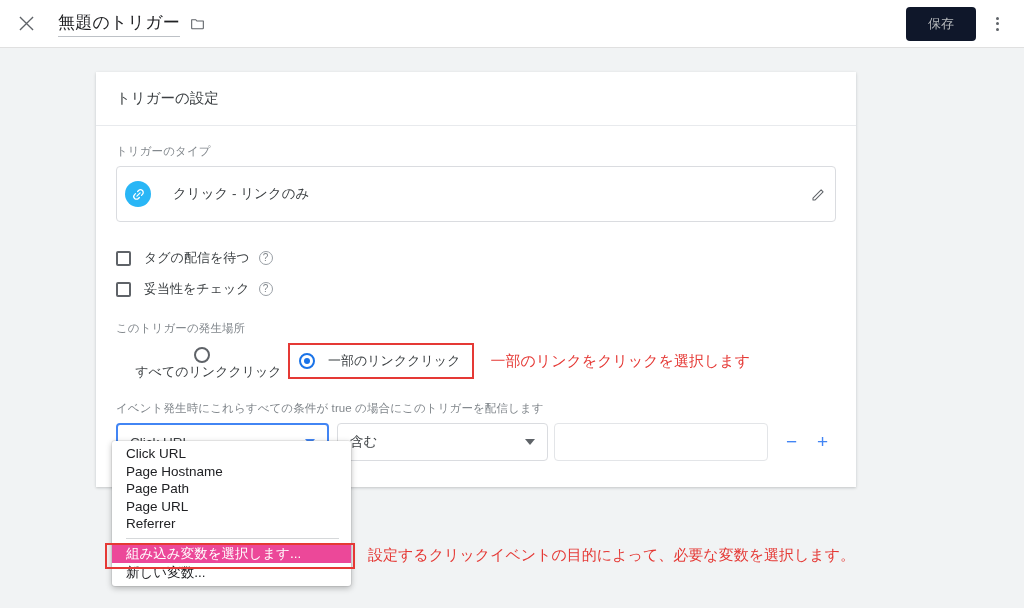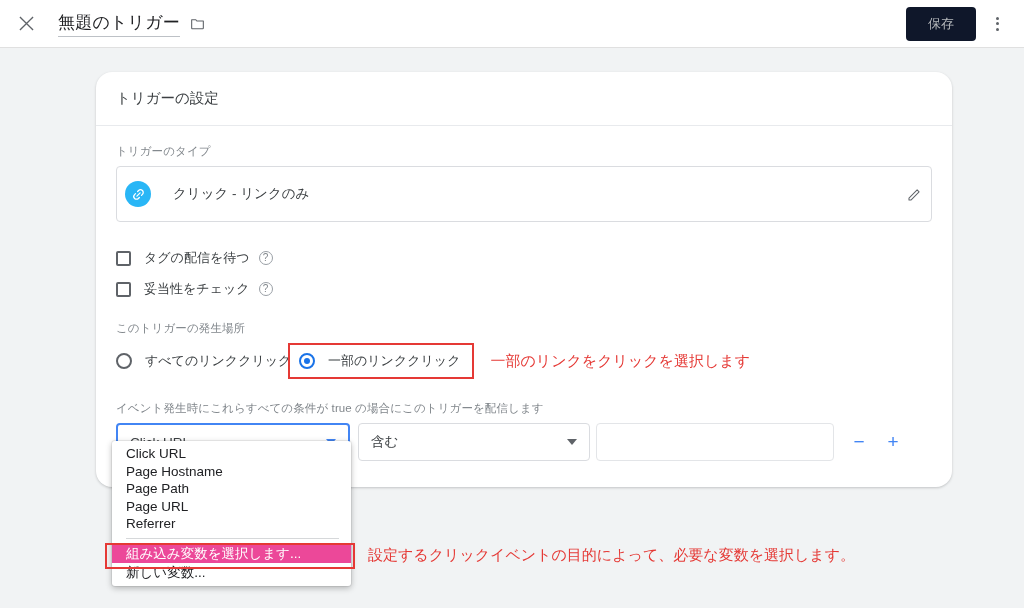--- a/index.html
+++ b/index.html
@@ -55,23 +55,23 @@
   .kebab {
     width: 34px; height: 34px; display: flex; flex-direction: column;
     align-items: center; justify-content: center; gap: 2.5px;
     cursor: pointer; border-radius: 50%;
   }
   .kebab i { width: 3px; height: 3px; background: #5f6368; border-radius: 50%; display: block; }
 
   
   .card {
     position: absolute;
-    left: 96px; top: 72px; width: 856px;
+    left: 96px; top: 72px; width: 760px;
     background: #fff;
-    border-radius: 16px;
+    border-radius: 0;
     box-shadow: 0 1px 3px rgba(60,64,67,.16), 0 1px 2px rgba(60,64,67,.10);
   }
   .card-head {
     height: 54px; display: flex; align-items: center;
     padding: 0 20px;
     border-bottom: 1px solid #e8eaed;
   }
   .card-head-title { font-size: 14.5px; color: #3c4043; }
   .card-body { padding: 18px 20px 26px 20px; }
 
@@ -113,21 +113,21 @@
     text-align: center; cursor: pointer; flex: 0 0 auto;
   }
 
   
   .radio-section { margin-top: 18px; }
   .radio-row { display: flex; align-items: center; margin-top: 6px; }
   .radio-item {
     display: flex; align-items: center; cursor: pointer;
     height: 28px;
   }
-  .radio-item.first { width: 172px; }
+  .radio-item.first { width: 172px; flex-direction: column; }
   .rad {
     width: 16px; height: 16px; border-radius: 50%;
     border: 2px solid #5f6368; flex: 0 0 auto;
     position: relative;
   }
   .rad.checked { border-color: #1a73e8; }
   .rad.checked::after {
     content: ""; position: absolute; left: 3px; top: 3px;
     width: 6px; height: 6px; border-radius: 50%; background: #1a73e8;
   }

